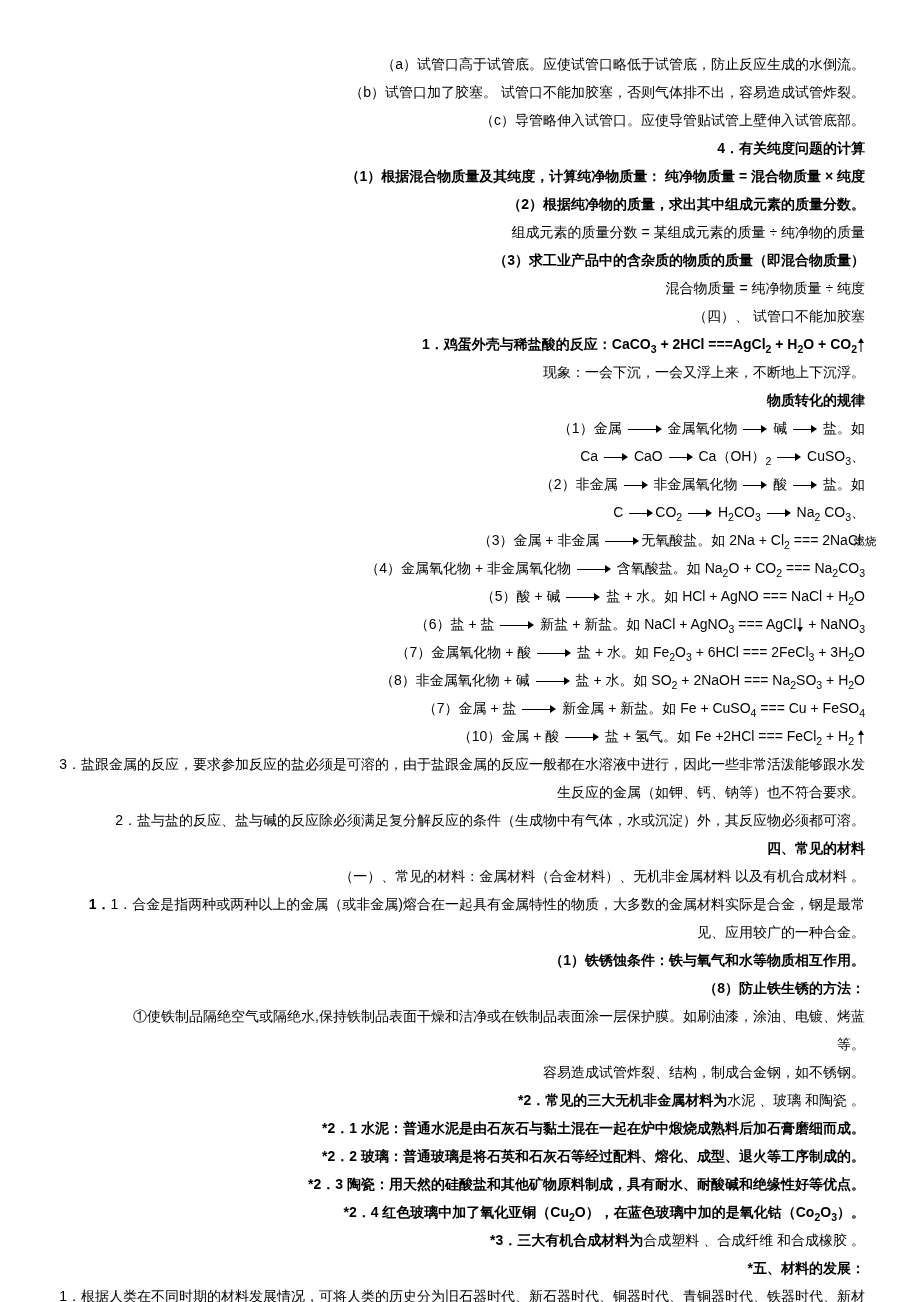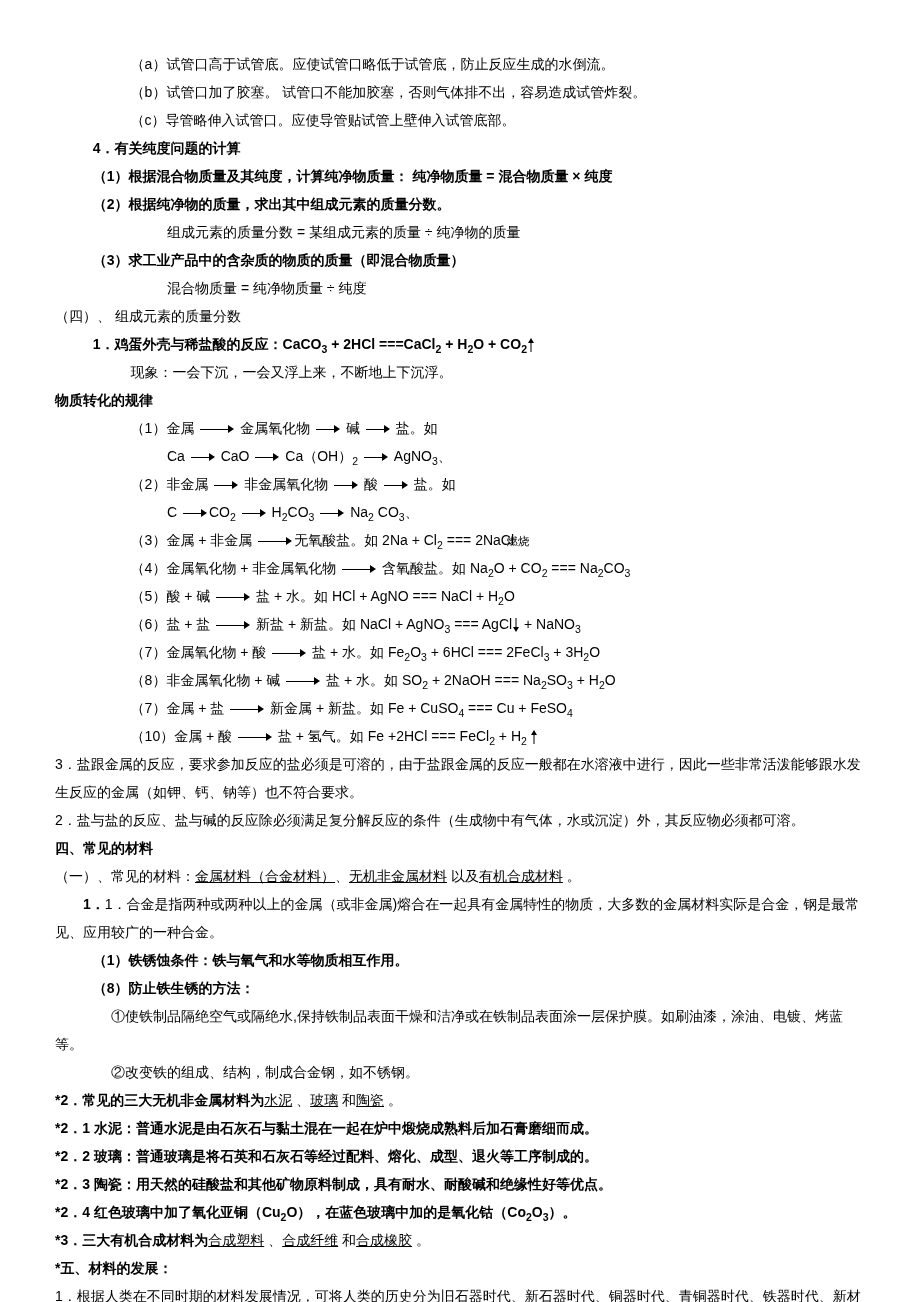--- a/index.html
+++ b/index.html
@@ -6,26 +6,26 @@
     font-family: "Microsoft YaHei", "SimSun", sans-serif;
     font-size: 14px;
     line-height: 2.0;
     color: #000;
     background: #fff;
     margin: 0;
     padding: 50px 55px 30px 55px;
     width: 920px;
     box-sizing: border-box;
   }
-  .line { text-align: left; }
+  .line { text-align: right; }
   .indent-1 { padding-left: 2.7em; font-weight: bold; }
   .indent-2 { padding-left: 5.4em; }
   .indent-3 { padding-left: 8em; }
   .bold { font-weight: bold; }
-  .u { text-decoration: underline; }
+  .u { }
   sub { font-size: 0.75em; vertical-align: sub; line-height: 0; }
   .arrow {
     display: inline-block;
     width: 34px;
     height: 10px;
     position: relative;
     vertical-align: middle;
     margin: 0 2px;
   }
   .arrow::before {
@@ -112,33 +112,33 @@
 
 <div class="line indent-2">（a）试管口高于试管底。应使试管口略低于试管底，防止反应生成的水倒流。</div>
 <div class="line indent-2">（b）试管口加了胶塞。 试管口不能加胶塞，否则气体排不出，容易造成试管炸裂。</div>
 <div class="line indent-2">（c）导管略伸入试管口。应使导管贴试管上壁伸入试管底部。</div>
 <div class="line indent-1">4．有关纯度问题的计算</div>
 <div class="line indent-1">（1）根据混合物质量及其纯度，计算纯净物质量：  纯净物质量 = 混合物质量 × 纯度</div>
 <div class="line indent-1">（2）根据纯净物的质量，求出其中组成元素的质量分数。</div>
 <div class="line indent-3">组成元素的质量分数 = 某组成元素的质量 ÷ 纯净物的质量</div>
 <div class="line indent-1">（3）求工业产品中的含杂质的物质的质量（即混合物质量）</div>
 <div class="line indent-3">混合物质量 = 纯净物质量 ÷ 纯度</div>
-<div class="line">（四）、 组成元素的质量分数</div>
+<div class="line">（四）、 试管口不能加胶塞</div>
 <div class="line indent-1">
-  <span>1．鸡蛋外壳与稀盐酸的反应：CaCO</span><sub>3</sub><span> + 2HCl ===CaCl</span><sub>2</sub><span> + H</span><sub>2</sub><span>O + CO</span><sub>2</sub><span class="up-arrow"></span>
+  <span>1．鸡蛋外壳与稀盐酸的反应：CaCO</span><sub>3</sub><span> + 2HCl ===AgCl</span><sub>2</sub><span> + H</span><sub>2</sub><span>O + CO</span><sub>2</sub><span class="up-arrow"></span>
 </div>
 <div class="line indent-2">现象：一会下沉，一会又浮上来，不断地上下沉浮。</div>
 
 <div class="line bold">物质转化的规律</div>
 
 <div class="line indent-2">
   <span>（1）金属 </span><span class="arrow"></span><span> 金属氧化物 </span><span class="arrow short"></span><span> 碱 </span><span class="arrow short"></span><span> 盐。如</span>
 </div>
 <div class="line indent-3">
-  <span>Ca </span><span class="arrow short"></span><span> CaO </span><span class="arrow short"></span><span> Ca（OH）</span><sub>2</sub><span> </span><span class="arrow short"></span><span> AgNO</span><sub>3</sub>、
+  <span>Ca </span><span class="arrow short"></span><span> CaO </span><span class="arrow short"></span><span> Ca（OH）</span><sub>2</sub><span> </span><span class="arrow short"></span><span> CuSO</span><sub>3</sub>、
 </div>
 
 <div class="line indent-2">
   <span>（2）非金属 </span><span class="arrow short"></span><span> 非金属氧化物 </span><span class="arrow short"></span><span> 酸 </span><span class="arrow short"></span><span> 盐。如</span>
 </div>
 <div class="line indent-3">
   <span>C </span><span class="arrow short"></span><span>CO</span><sub>2</sub><span> </span><span class="arrow short"></span><span> H</span><sub>2</sub><span>CO</span><sub>3</sub><span> </span><span class="arrow short"></span><span> Na</span><sub>2</sub><span> CO</span><sub>3</sub>、
 </div>
 
 <div class="line indent-2">
@@ -180,21 +180,21 @@
 <div class="line bold">四、常见的材料</div>
 
 <div class="line">
   <span>（一）、常见的材料：</span><span class="u">金属材料（合金材料）</span><span>、</span><span class="u">无机非金属材料</span><span> 以及</span><span class="u">有机合成材料</span><span> 。</span>
 </div>
 
 <div class="line" style="text-indent:2em"><span class="bold">1．</span><span style="display:inline">1．合金是指两种或两种以上的金属（或非金属)熔合在一起具有金属特性的物质，大多数的金属材料实际是合金，钢是最常见、应用较广的一种合金。</span></div>
 <div class="line indent-1">（1）铁锈蚀条件：铁与氧气和水等物质相互作用。</div>
 <div class="line indent-1">（8）防止铁生锈的方法：</div>
 <div class="line" style="text-indent:4em">①使铁制品隔绝空气或隔绝水,保持铁制品表面干燥和洁净或在铁制品表面涂一层保护膜。如刷油漆，涂油、电镀、烤蓝等。</div>
-<div class="line" style="text-indent:4em">②改变铁的组成、结构，制成合金钢，如不锈钢。</div>
+<div class="line" style="text-indent:4em">容易造成试管炸裂、结构，制成合金钢，如不锈钢。</div>
 
 <div class="line">
   <span class="bold">*2．常见的三大无机非金属材料为</span><span class="u">水泥</span><span> 、</span><span class="u">玻璃</span><span> 和</span><span class="u">陶瓷</span><span> 。</span>
 </div>
 
 <div class="line bold">*2．1  水泥：普通水泥是由石灰石与黏土混在一起在炉中煅烧成熟料后加石膏磨细而成。</div>
 <div class="line bold">*2．2  玻璃：普通玻璃是将石英和石灰石等经过配料、熔化、成型、退火等工序制成的。</div>
 <div class="line bold">*2．3  陶瓷：用天然的硅酸盐和其他矿物原料制成，具有耐水、耐酸碱和绝缘性好等优点。</div>
 <div class="line bold">
   <span>*2．4  红色玻璃中加了氧化亚铜（Cu</span><sub>2</sub><span>O），在蓝色玻璃中加的是氧化钴（Co</span><sub>2</sub><span>O</span><sub>3</sub><span>）。</span>

